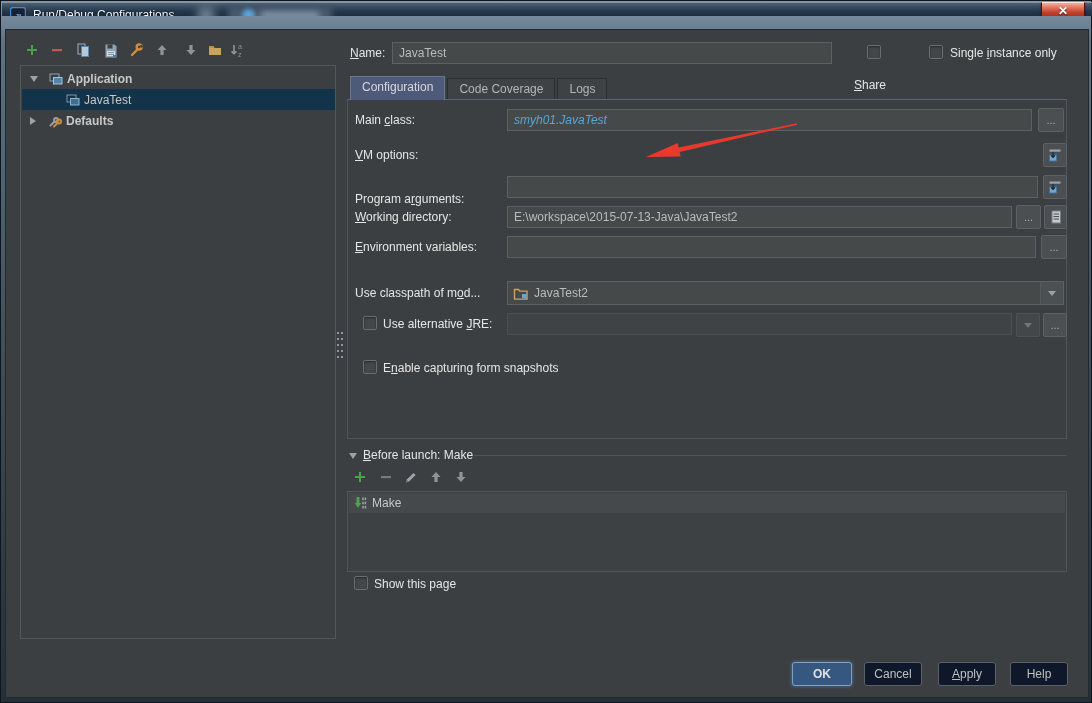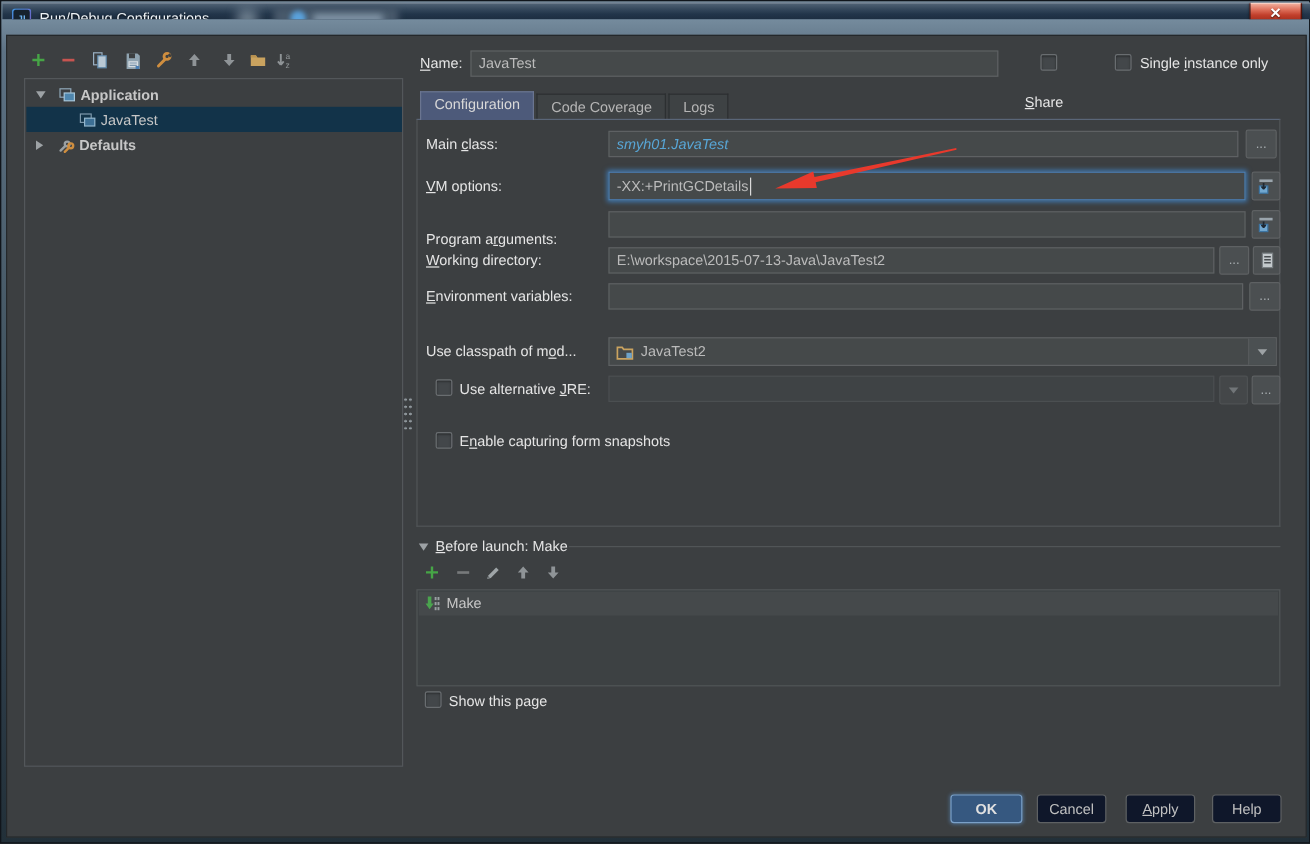--- a/index.html
+++ b/index.html
@@ -227,24 +227,20 @@
 
     <span class="lbl" style="left:349px;top:83px;"><span>Main </span><span class="u">c</span><span>lass:</span></span>
     <div class="fld cyan" style="left:501px;top:79px;width:525px;text-align:right;">
       <span>smyh01.JavaTest</span>
     </div>
     <div class="sqbtn" style="left:1032px;top:78px;">
         <span>...</span>
       </div>
 
     <span class="lbl" style="left:349px;top:118px;"><span></span><span class="u">V</span><span>M options:</span></span>
-    <div class="fld focus" style="left:501px;top:113px;width:531px;">
-      <span>-XX:+PrintGCDetails</span>
-      <span class="caret"></span>
-    </div>
     <div class="sqbtn" style="left:1037px;top:113px;width:24px;">
       <svg viewBox="0 0 16 16" class="ico16">
         <rect x="2.5" y="2.5" width="11" height="2.2" fill="#9aa5ad"></rect>
         <rect x="2.5" y="8" width="7" height="6" fill="#71a7cf" stroke="#3d75a3"></rect>
         <path d="M6 5.5v4.5M6 10.5L4.2 8.4M6 10.5l1.8-2.1" stroke="#1e2832" stroke-width="1.4" fill="none"></path>
         </svg>
       </div>
 
     <span class="lbl" style="left:349px;top:150px;margin-top:12px;"><span>Program a</span><span class="u">r</span><span>guments:</span></span>
     <div class="fld" style="left:501px;top:146px;width:531px;"></div>

